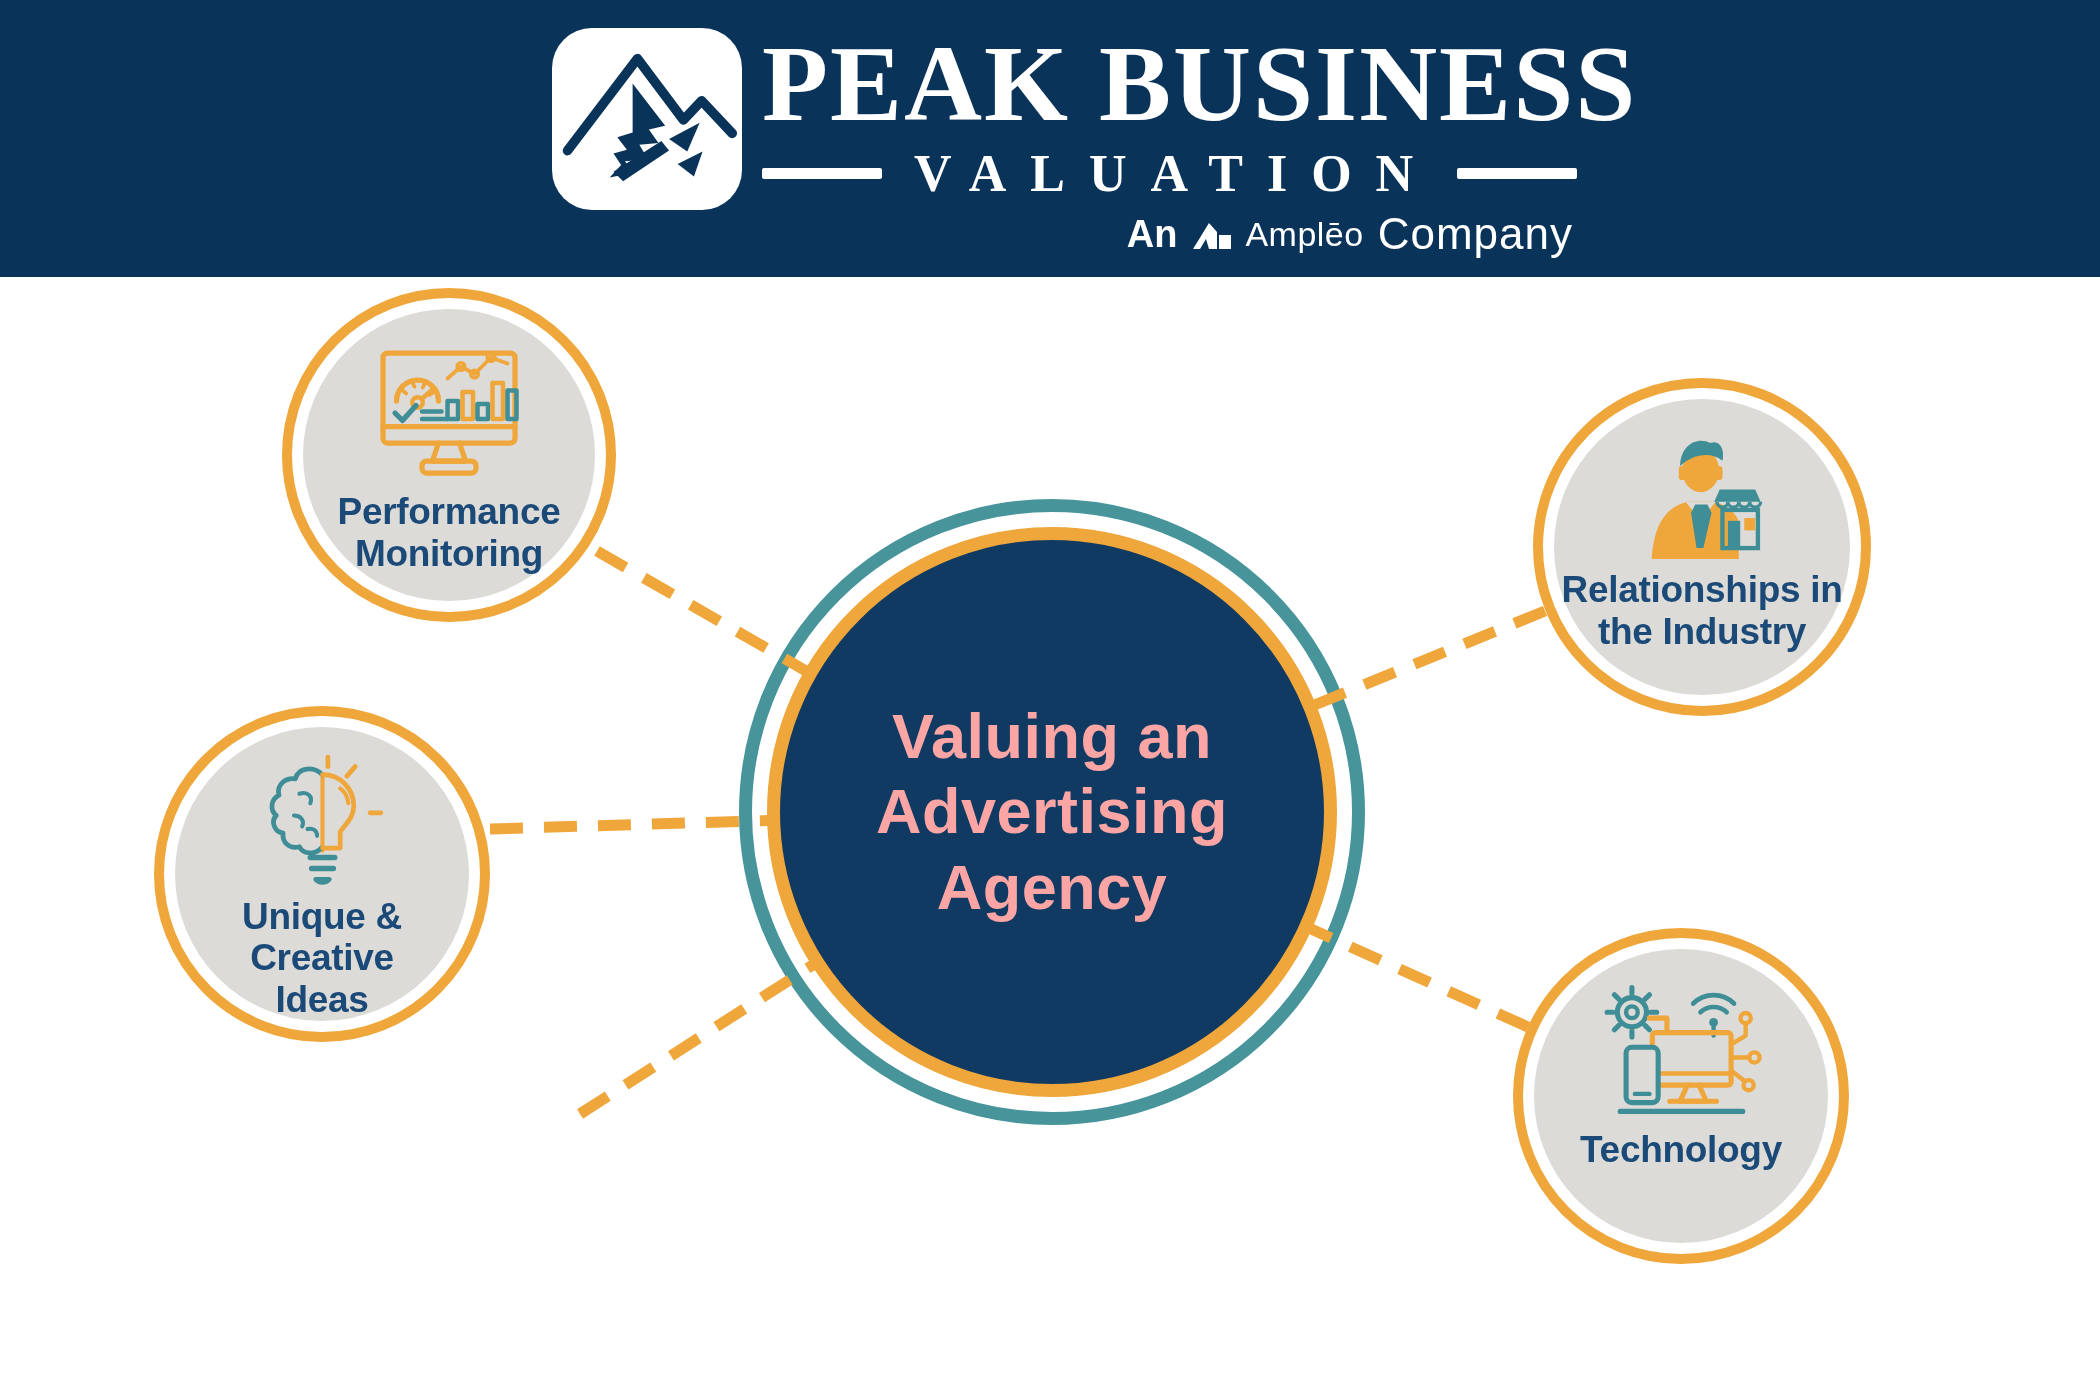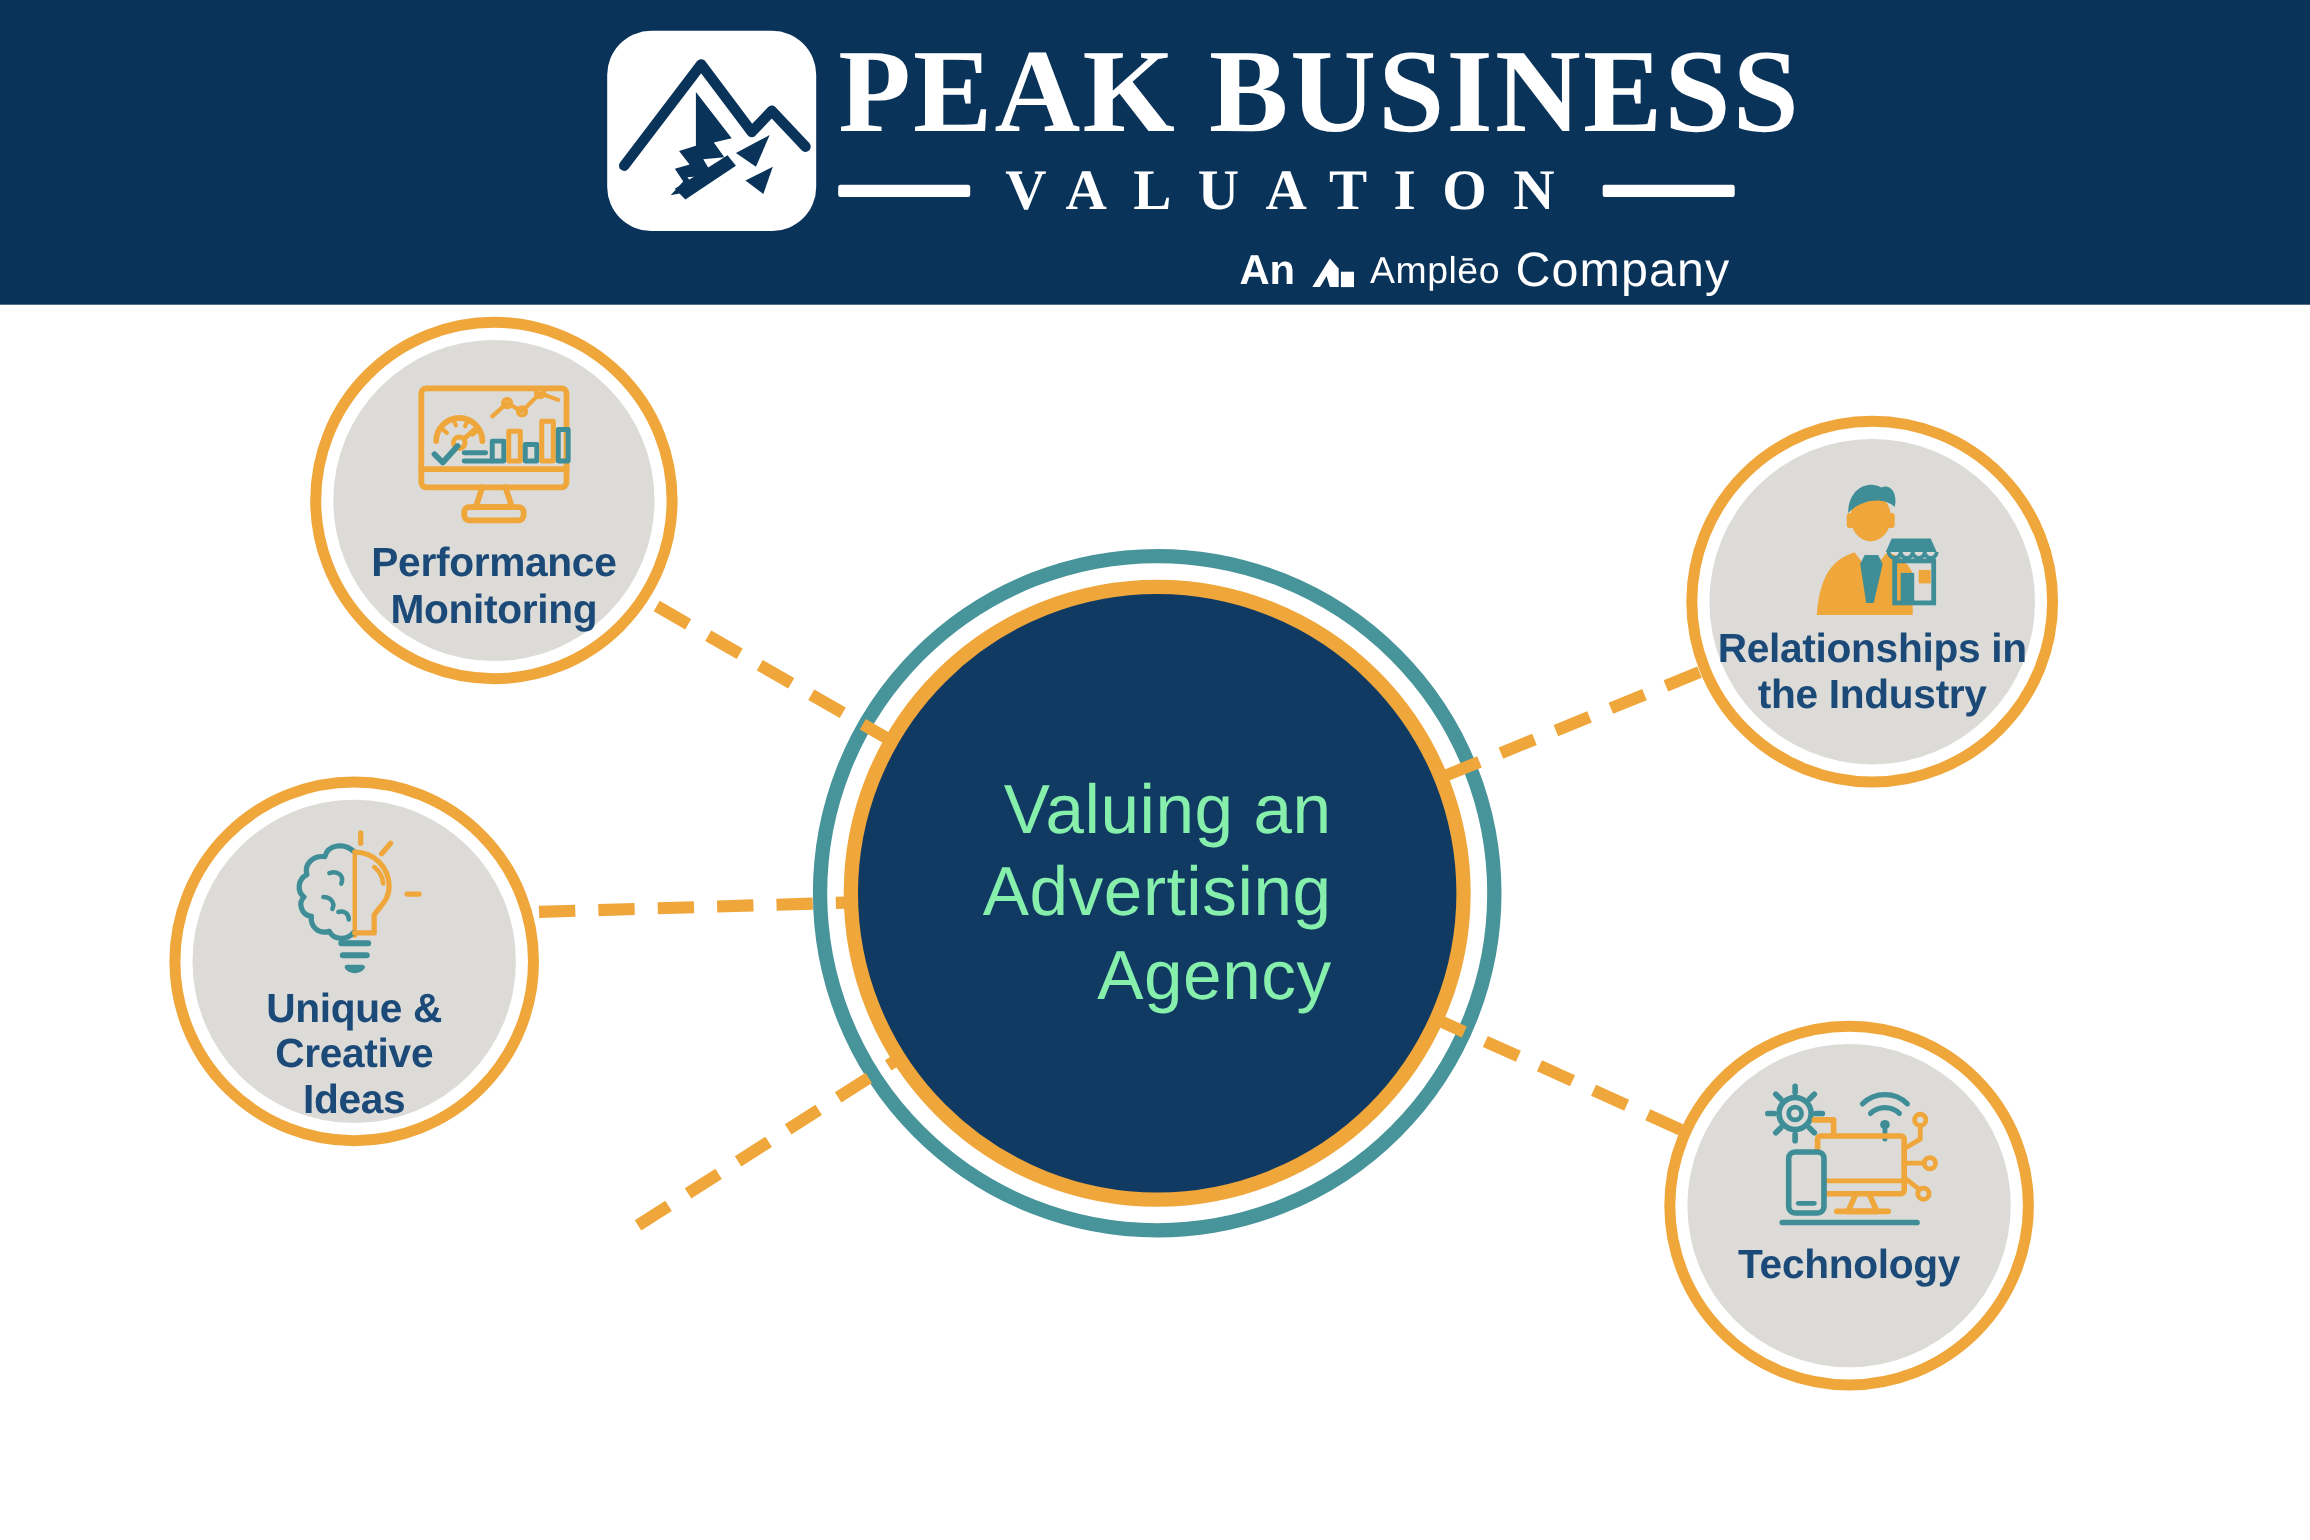--- a/index.html
+++ b/index.html
@@ -11,29 +11,29 @@
   .page{position:relative;width:2100px;height:1400px;background:#fff;overflow:hidden}
 
   
   .header{position:absolute;left:0;top:0;width:2100px;height:277px;background:var(--navy-header)}
   .logo-box{position:absolute;left:552px;top:28px;width:190px;height:182px;background:#fff;border-radius:40px}
   .brand{position:absolute;left:762px;top:30px;width:815px;color:#fff}
   .brand-name{font-family:"Liberation Serif",serif;font-weight:700;font-size:108px;line-height:1.0;letter-spacing:2px;text-align:center;white-space:nowrap}
   .valuation-row{display:flex;align-items:center;gap:20px;margin-top:6px}
   .valuation-row .bar{flex:1;height:11px;background:#fff;border-radius:2px}
   .valuation-text{font-family:"Liberation Serif",serif;font-weight:700;font-size:52px;letter-spacing:24px;text-indent:12px;white-space:nowrap}
-  .tagline{display:flex;align-items:center;justify-content:flex-end;gap:14px;margin-top:18px;padding-right:4px}
+  .tagline{display:flex;align-items:center;justify-content:flex-end;gap:14px;margin-top:6px;padding-right:4px}
   .tagline .an{font-size:38px;font-weight:600}
   .tagline .ampleo{font-size:34px;font-weight:400;letter-spacing:.5px}
   .tagline .company{font-size:44px;font-weight:400;letter-spacing:1px}
 
   
   .center-teal-ring{position:absolute;left:739px;top:499px;width:626px;height:626px;border:13px solid var(--teal);border-radius:50%;z-index:1}
   .center-disc{position:absolute;left:767px;top:527px;width:570px;height:570px;background:var(--navy-center);border:13px solid var(--orange);border-radius:50%;display:flex;align-items:center;justify-content:center;z-index:4}
-  .center-title{white-space:pre-line;text-align:right;color:#86efac;font-weight:400;font-size:63px;line-height:1.2;letter-spacing:.5px}
+  .center-title{white-space:pre-line;text-align:center;color:#fca5a5;font-weight:700;font-size:63px;line-height:1.2;letter-spacing:.5px}
 
   
   .connectors{position:absolute;left:0;top:0;z-index:2}
 
   
   .node{position:absolute;border-radius:50%;background:#fff;border:10px solid var(--orange);z-index:3}
   .node-inner{position:absolute;inset:11px;border-radius:50%;background:var(--gray);display:flex;flex-direction:column;align-items:center}
   .node-label{white-space:pre-line;text-align:center;color:var(--ink);font-weight:700;font-size:37px;line-height:1.13;letter-spacing:-0.3px}
   svg{display:block}
 </style>

